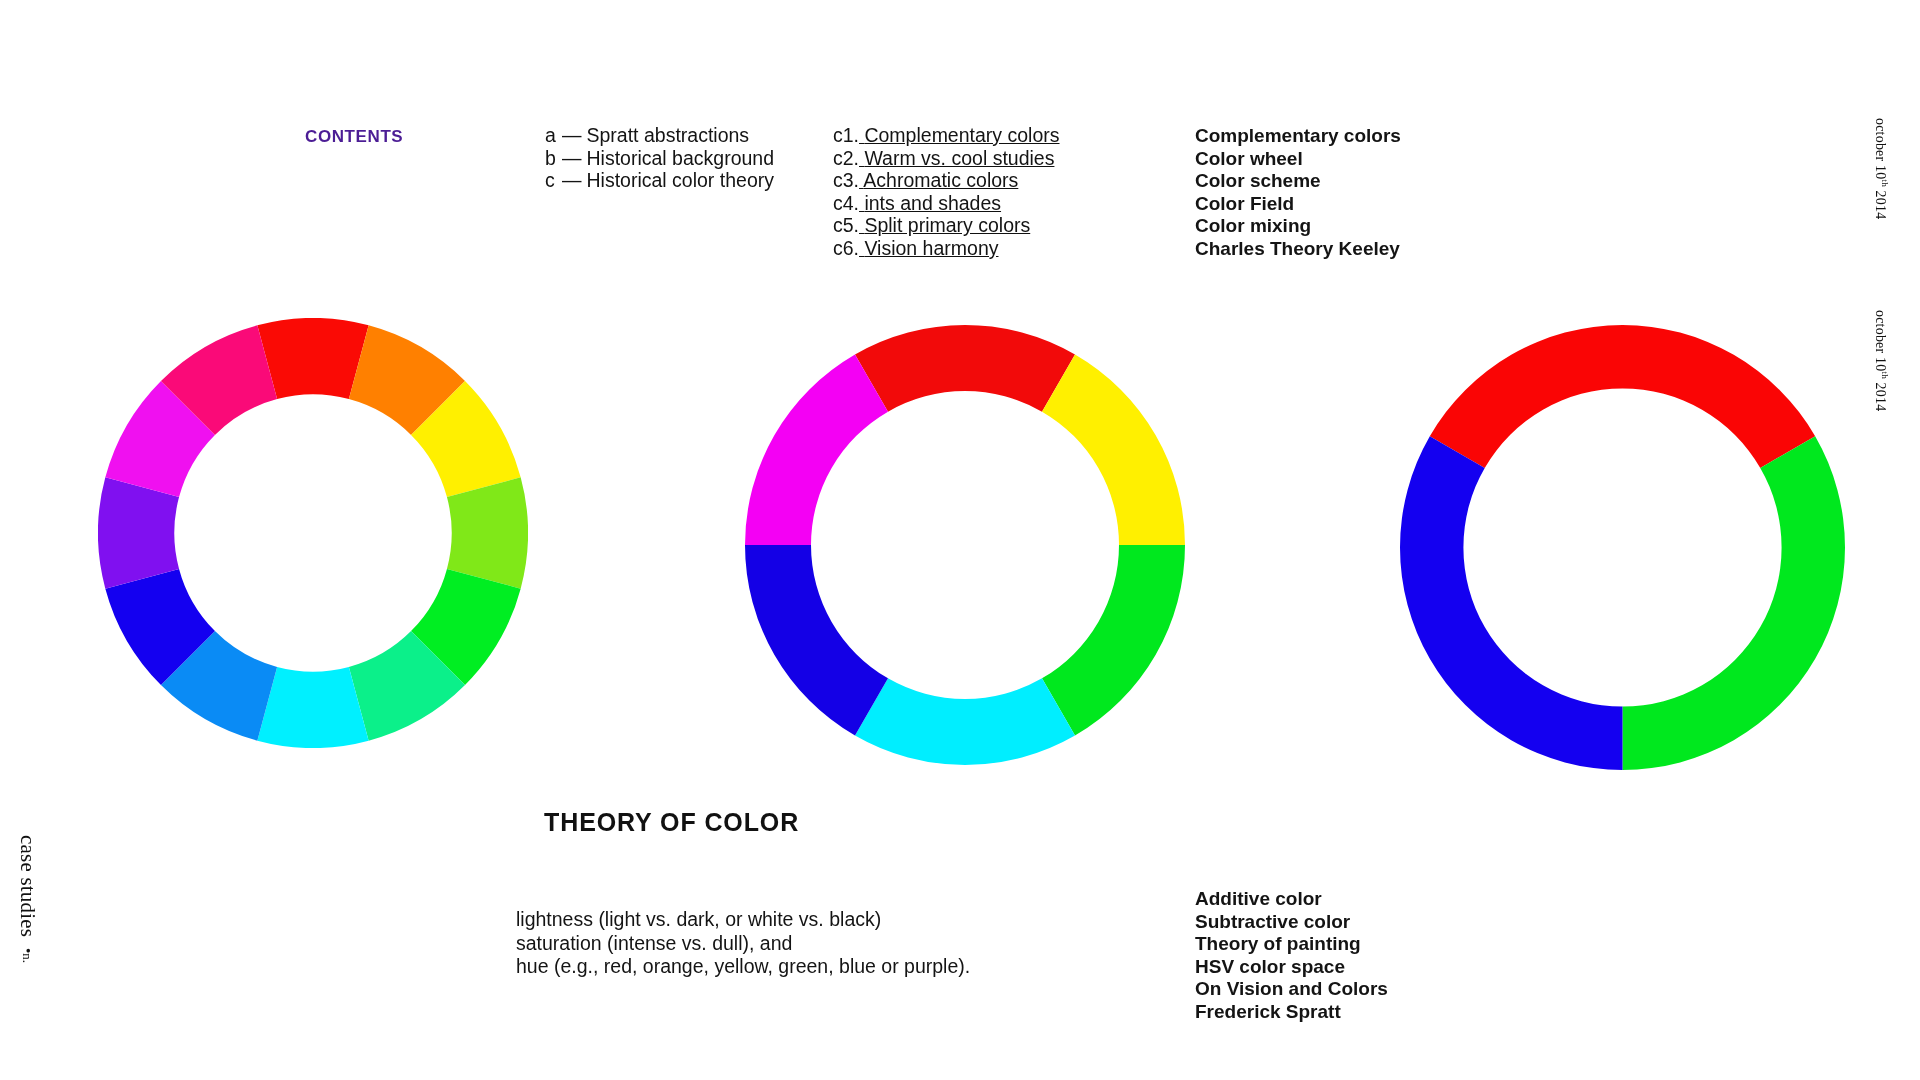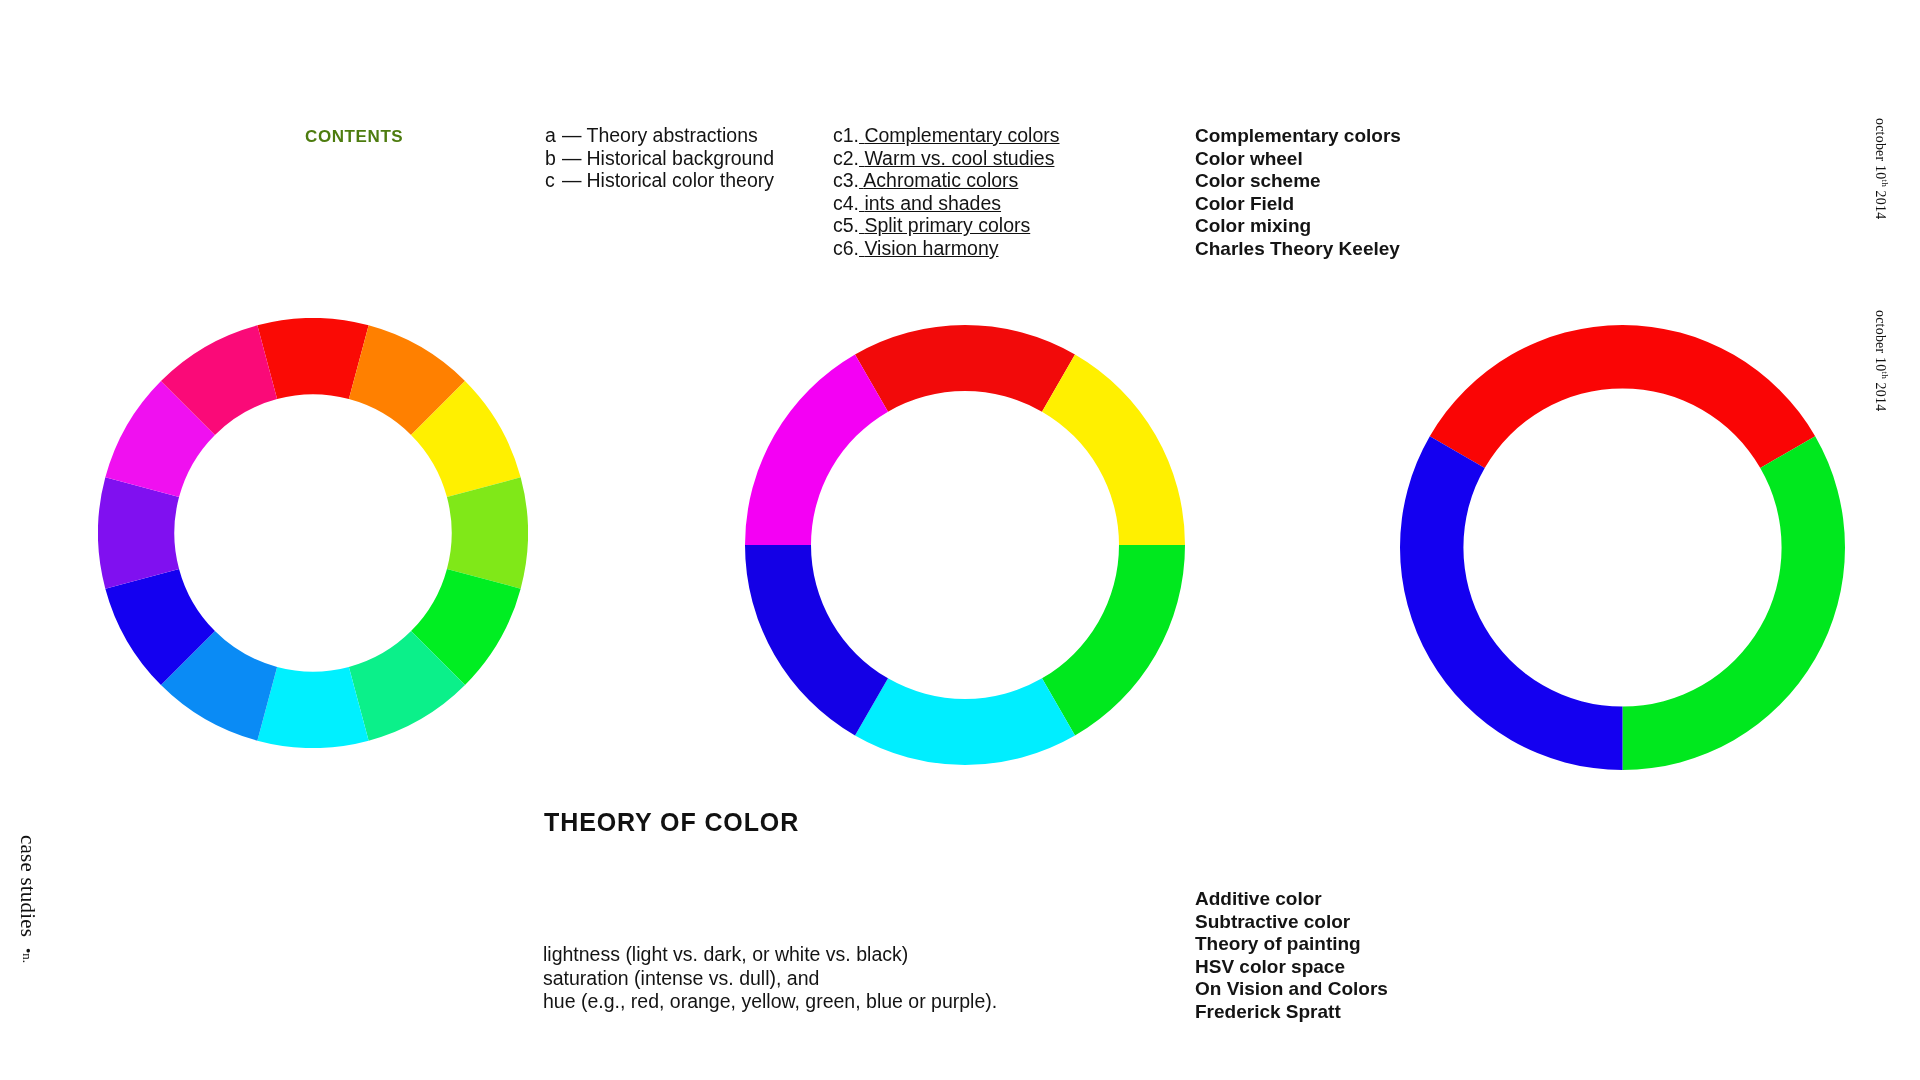--- a/index.html
+++ b/index.html
@@ -25,21 +25,21 @@
 
   
   .abs { position: absolute; }
 
   .section-label {
     font-family: "Liberation Sans", sans-serif;
     font-weight: bold;
     font-size: 17px;
     letter-spacing: 0.6px;
     line-height: 1.25;
-    color: #4d7c0f;
+    color: #4c1d95;
     white-space: nowrap;
   }
 
   .title-big {
     font-family: "Liberation Sans", sans-serif;
     font-weight: bold;
     font-size: 25px;
     letter-spacing: 0.9px;
     color: #111111;
     white-space: nowrap;
@@ -118,21 +118,21 @@
   .wheel svg { display: block; }
 </style>
 </head>
 <body>
 
 <div class="page">
 
   <div class="abs section-label" style="left:305px; top:126px;">CONTENTS</div>
 
   <ul class="list" id="outline-list" style="position:absolute; left:545px; top:124px;">
-      <li><span class="key">a</span><span class="dash">—</span><span>Theory abstractions</span></li>
+      <li><span class="key">a</span><span class="dash">—</span><span>Spratt abstractions</span></li>
       <li><span class="key">b</span><span class="dash">—</span><span>Historical background</span></li>
       <li><span class="key">c</span><span class="dash">—</span><span>Historical color theory</span></li>
     </ul>
 
   <ul class="list" id="subtopics-list" style="position:absolute; left:833px; top:124px;text-decoration:underline;">
       <li><span class="key">c1.</span> <span>Complementary colors</span></li>
       <li><span class="key">c2.</span> <span>Warm vs. cool studies</span></li>
       <li><span class="key">c3.</span> <span>Achromatic colors</span></li>
       <li><span class="key">c4.</span> <span>ints and shades</span></li>
       <li><span class="key">c5.</span> <span>Split primary colors</span></li>
@@ -179,21 +179,21 @@
   <div class="wheel" id="wheel-2" style="left:1400px; top:325px; width:445px; height:445px;">
       <svg width="445" height="445" viewBox="0 0 445 445">
         <path d="M 29.809347657962377 111.25000000000001 A 222.5 222.5 0 0 1 415.19065234203765 111.25000000000001 L 360.2738164245569 142.95625 A 159.0875 159.0875 0 0 0 84.72618357544312 142.95625 Z" fill="#FA0505" shape-rendering="geometricPrecision"></path>
         <path d="M 415.19065234203765 111.25000000000001 A 222.5 222.5 0 0 1 222.5 445 L 222.5 381.5875 A 159.0875 159.0875 0 0 0 360.2738164245569 142.95625 Z" fill="#00E81E" shape-rendering="geometricPrecision"></path>
         <path d="M 222.5 445 A 222.5 222.5 0 0 1 29.809347657962405 111.24999999999997 L 84.72618357544312 142.95624999999998 A 159.0875 159.0875 0 0 0 222.5 381.5875 Z" fill="#1400F0" shape-rendering="geometricPrecision"></path>
       </svg>
     </div>
 
   <div class="abs title-big" style="left:544px; top:808px;text-align:center;">THEORY OF COLOR</div>
 
-  <div class="abs" id="definition-block" style="left:543px; top:908px;margin-top:35px;">
+  <div class="abs" id="definition-block" style="left:516px; top:908px;">
       <div class="para">lightness (light vs. dark, or white vs. black)</div>
       <div class="para">saturation (intense vs. dull), and</div>
       <div class="para">hue (e.g., red, orange, yellow, green, blue or purple).</div>
     </div>
 
   <ul class="list bold" id="keywords-bottom-list" style="position:absolute; left:1195px; top:840px;margin-top:48px;">
       <li>Additive color</li>
       <li>Subtractive color</li>
       <li>Theory of painting</li>
       <li>HSV color space</li>

